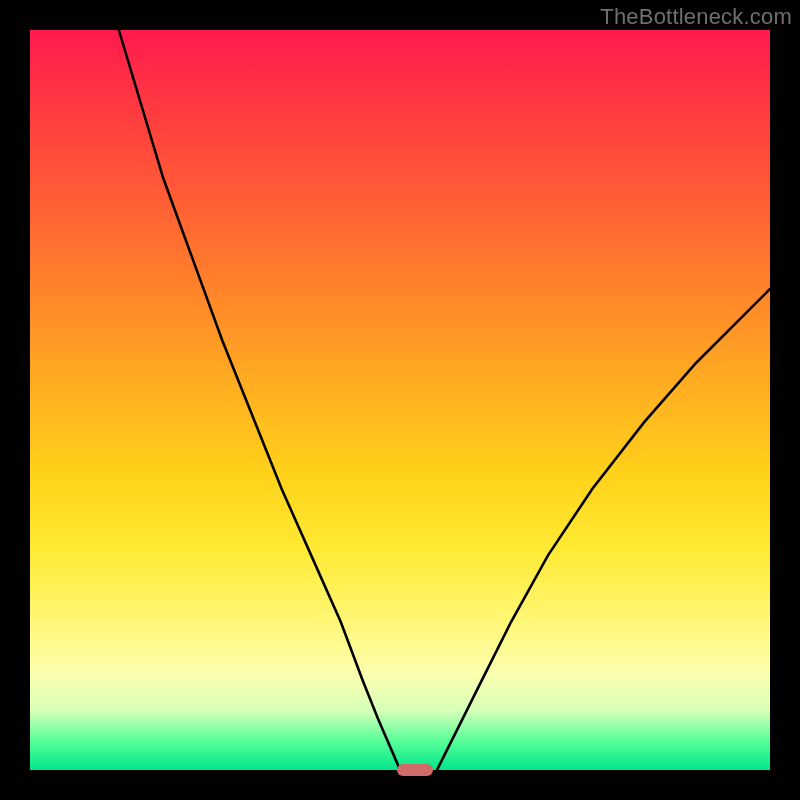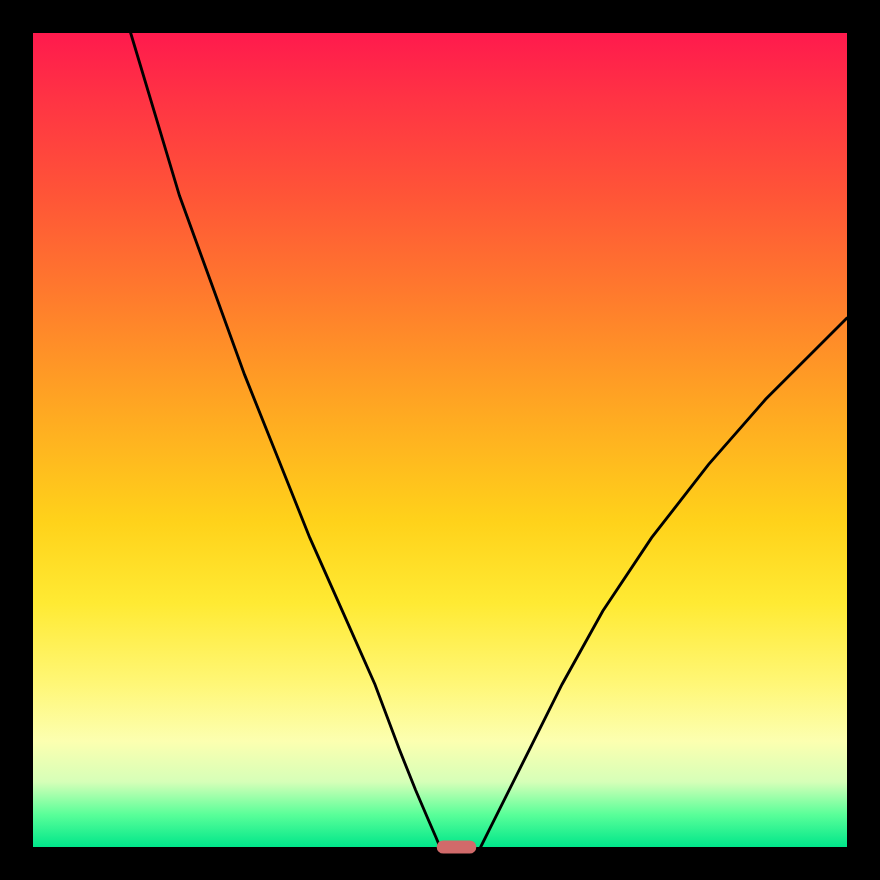--- a/index.html
+++ b/index.html
@@ -64,13 +64,14 @@
 <body>
 
 <div class="frame">
   <div class="plot">
     <svg class="curve" viewBox="0 0 740 740" preserveAspectRatio="none">
       <path id="left-path" fill="none" stroke="#000" stroke-width="2.6" stroke-linecap="round" d="M88.80 0.00 L111.00 74.00 L133.20 148.00 L162.80 229.40 L192.40 310.80 L222.00 384.80 L251.60 458.80 L281.20 525.40 L310.80 592.00 L333.00 651.20 L347.80 688.20 L358.90 714.10 L366.30 731.12 L370.00 740.00"></path>
       <path id="right-path" fill="none" stroke="#000" stroke-width="2.6" stroke-linecap="round" d="M407.00 740.00 L414.40 725.20 L429.20 695.60 L451.40 651.20 L481.00 592.00 L518.00 525.40 L562.40 458.80 L614.20 392.20 L666.00 333.00 L710.40 288.60 L740.00 259.00"></path>
     </svg>
     <div class="marker" id="marker" style="width: 35.52px; height: 11.84px; left: 367.04px; top: 734.08px; background: rgb(209, 106, 106);"></div>
   </div>
+  <div class="watermark">TheBottleneck.com</div>
 </div>
 
 </body></html>

